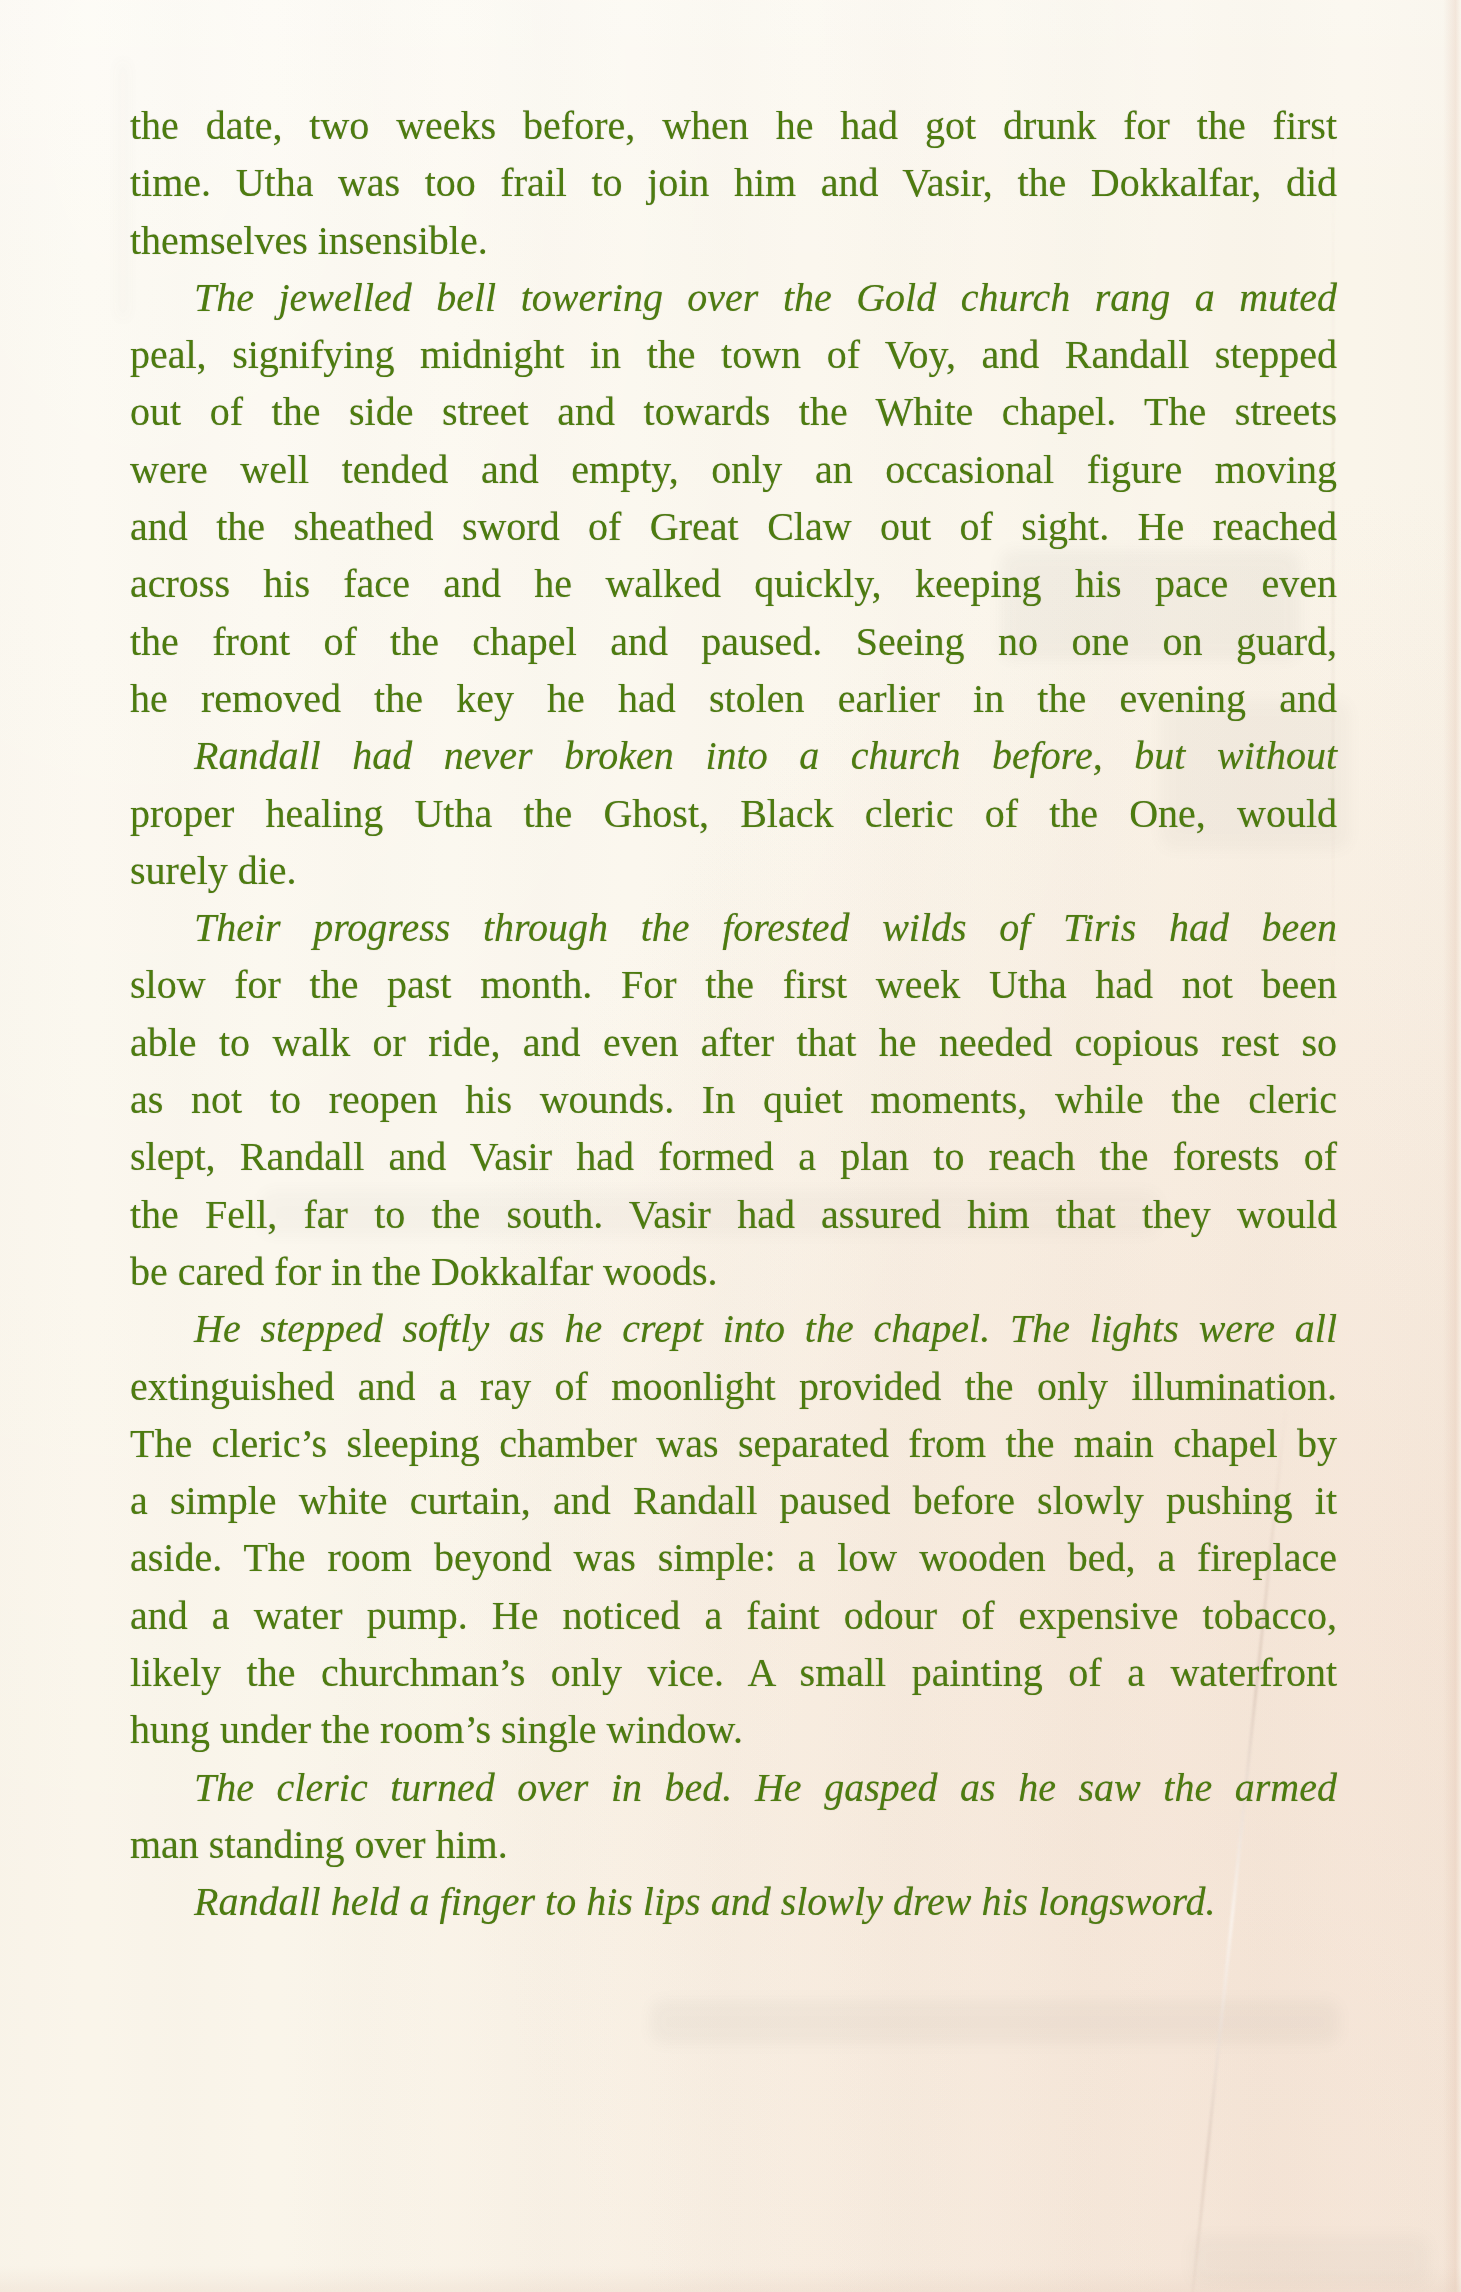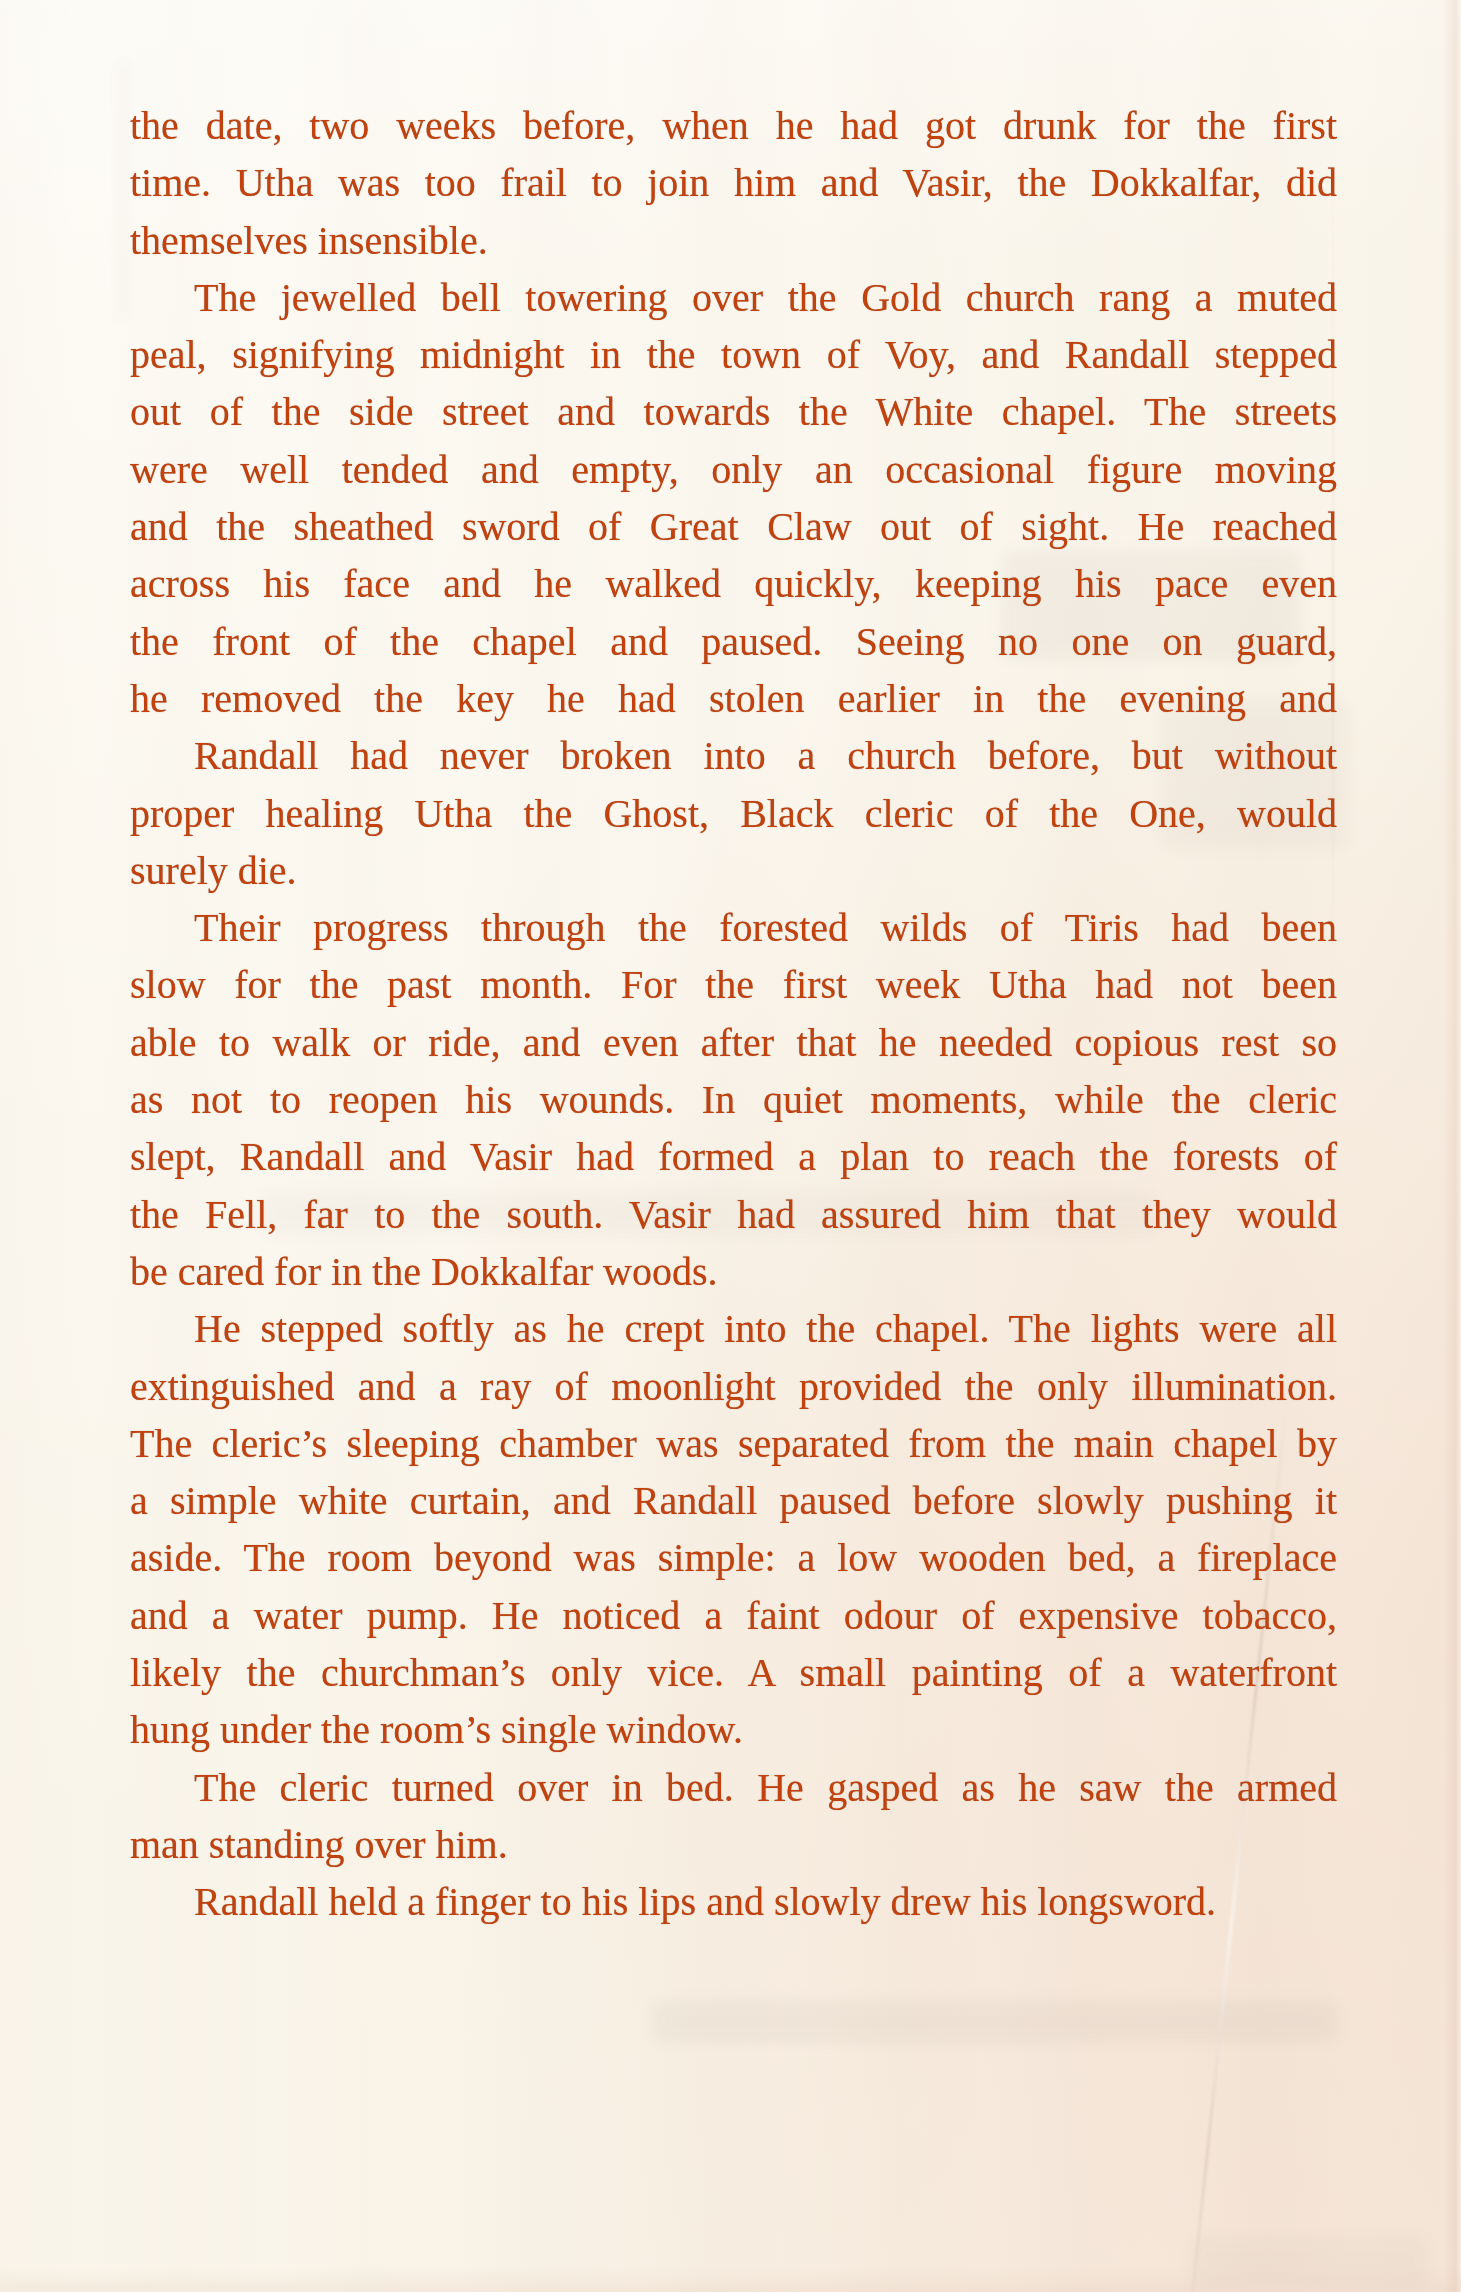--- a/index.html
+++ b/index.html
@@ -43,35 +43,36 @@
     background: repeating-linear-gradient(to right,
       rgba(120,100,90,0.012) 0px, rgba(255,255,255,0.015) 90px,
       rgba(120,100,90,0.012) 180px);
   }
   .text-block {
     position: absolute;
     left: 130px;
     top: 97px;
     width: 1207px;
     font-size: 40px;
-    color: #c2410c;
+    color: #4d7c0f;
     text-shadow: 0 0 1px rgba(60,55,50,0.45);
   }
   .line {
     height: 57.3px;
     line-height: 57.3px;
     white-space: normal;
     text-align: justify;
     text-align-last: justify;
   }
   .line.last {
     text-align-last: left;
   }
   .line.indent {
     text-indent: 64px;
+    font-style: italic;
   }
   .page-number {
     position: absolute;
     top: 2141px;
     left: 0;
     width: 100%;
     text-align: center;
     font-size: 40px;
     color: #2b2a28;
     text-shadow: 0 0 1px rgba(60,55,50,0.4);

